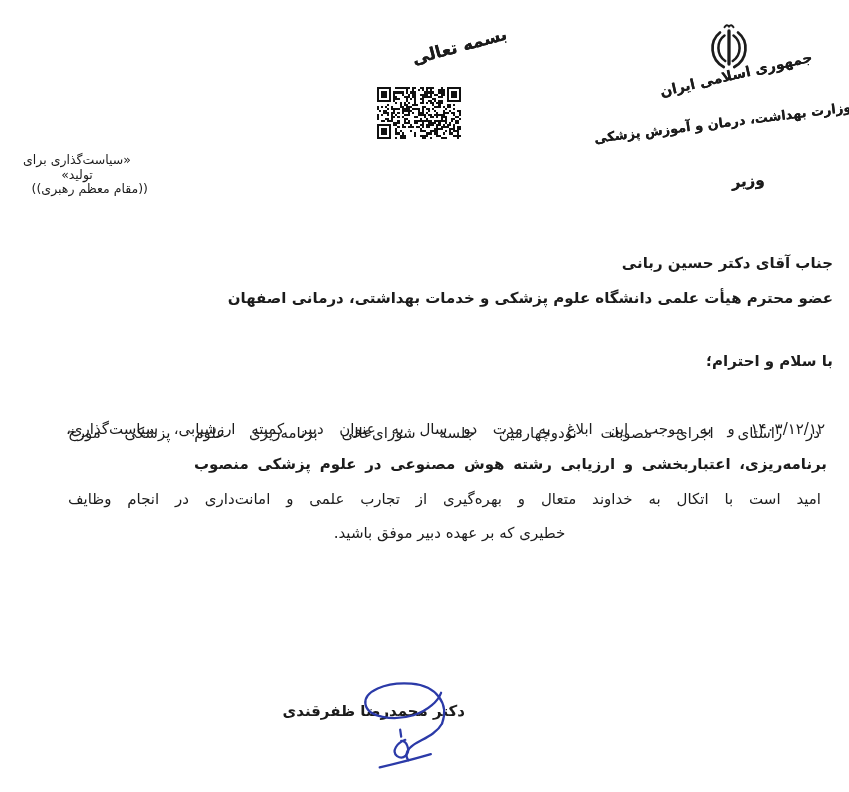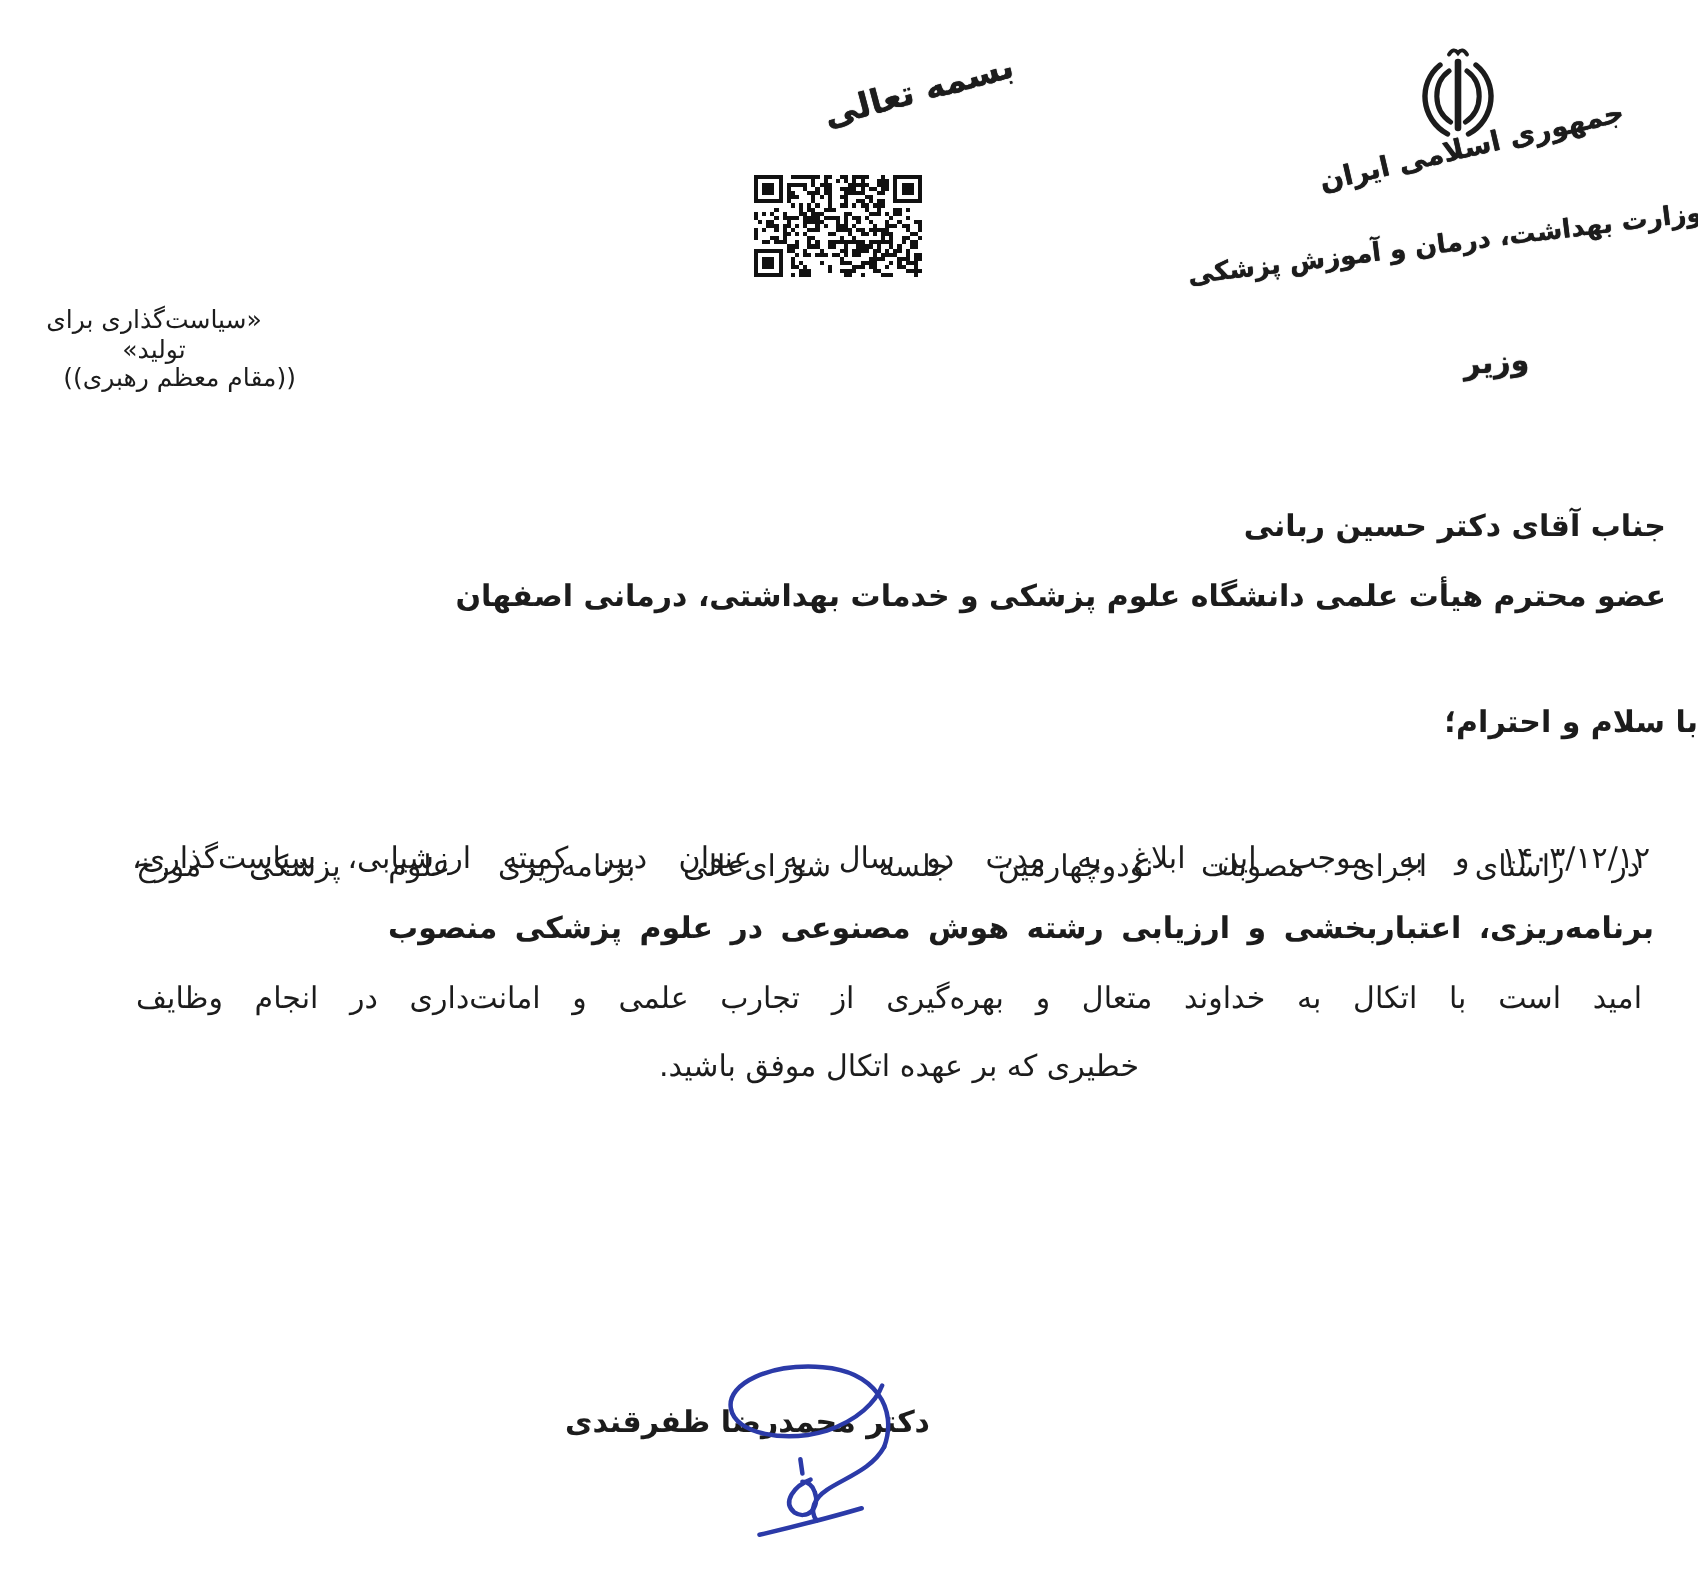--- a/index.html
+++ b/index.html
@@ -56,21 +56,21 @@
   
   .tline{direction:rtl;font-size:15px;line-height:24px;white-space:nowrap;}
   .bold{font-weight:700;}
   .jline{
     direction:rtl;font-size:15px;line-height:24px;
     text-align:justify;text-align-last:justify;
     white-space:normal;overflow:hidden;height:26px;
   }
   .r1{right:16px;top:251px;}
   .r2{right:16px;top:286px;}
-  .salutation{right:0;top:349px;}
+  .salutation{right:16px;top:349px;}
   .p1l1{right:29px;left:68px;top:381px;margin-top:40px;}
   .p1l2{right:24px;left:66px;top:417px;}
   .p1l3{right:22px;left:155px;top:452px;font-weight:700;margin-left:39px;}
   .p2l1{right:28px;left:68px;top:487px;}
   .p2l2{right:16px;left:66px;top:521px;text-align:center;font-size:15px;line-height:24px;}
 
   .signer{right:384px;top:699px;font-size:15px;font-weight:700;white-space:nowrap;}
   .signature{left:346px;top:672px;line-height:0;}
 </style>
 </head>
@@ -496,21 +496,21 @@
   <div class="abs tline bold r2">عضو محترم هیأت علمی دانشگاه علوم پزشکی و خدمات بهداشتی، درمانی اصفهان</div>
   <div class="abs tline bold r1">جناب آقای دکتر حسین ربانی</div>
 
   <div class="abs tline bold salutation">با سلام و احترام؛</div>
 
   <div class="abs jline p1l1">در راستای اجرای مصوبات نودوچهارمین جلسه شورای‌عالی برنامه‌ریزی علوم پزشکی مورخ</div>
   <div class="abs jline p1l2">۱۴۰۳/۱۲/۱۲ و به موجب این ابلاغ به مدت دو سال به عنوان دبیر کمیته ارزشیابی، سیاست‌گذاری،</div>
   <div class="abs jline p1l3">برنامه‌ریزی، اعتباربخشی و ارزیابی رشته هوش مصنوعی در علوم پزشکی منصوب می‌شوید.</div>
 
   <div class="abs jline p2l1">امید است با اتکال به خداوند متعال و بهره‌گیری از تجارب علمی و امانت‌داری در انجام وظایف</div>
-  <div class="abs p2l2">خطیری که بر عهده اتکال موفق باشید.</div>
+  <div class="abs p2l2">خطیری که بر عهده دبیر موفق باشید.</div>
 
   <div class="abs tline signer">دکتر محمدرضا ظفرقندی</div>
   <div class="abs signature">
     <svg width="138" height="108" viewBox="0 0 135 105" aria-hidden="true">
       <g stroke="#2b3aa8" fill="none" stroke-width="2.2" stroke-linecap="round" stroke-linejoin="round">
         <path d="M94,50 C101,31 89,13 64,11 C38,9 17,19 19,31 C21,44 46,48 66,42 C81,37 90,28 93,20"></path>
         <path d="M94,50 C88,61 75,65 66,71 C60,75 57,81 61,86"></path>
         <path d="M53,56 L54,63"></path>
         <path d="M58,66 C50,69 44,77 50,82 C56,86 63,80 60,72 C59,69 57,67 54,67"></path>
         <path d="M33,93 C50,89 66,85 83,80"></path>

